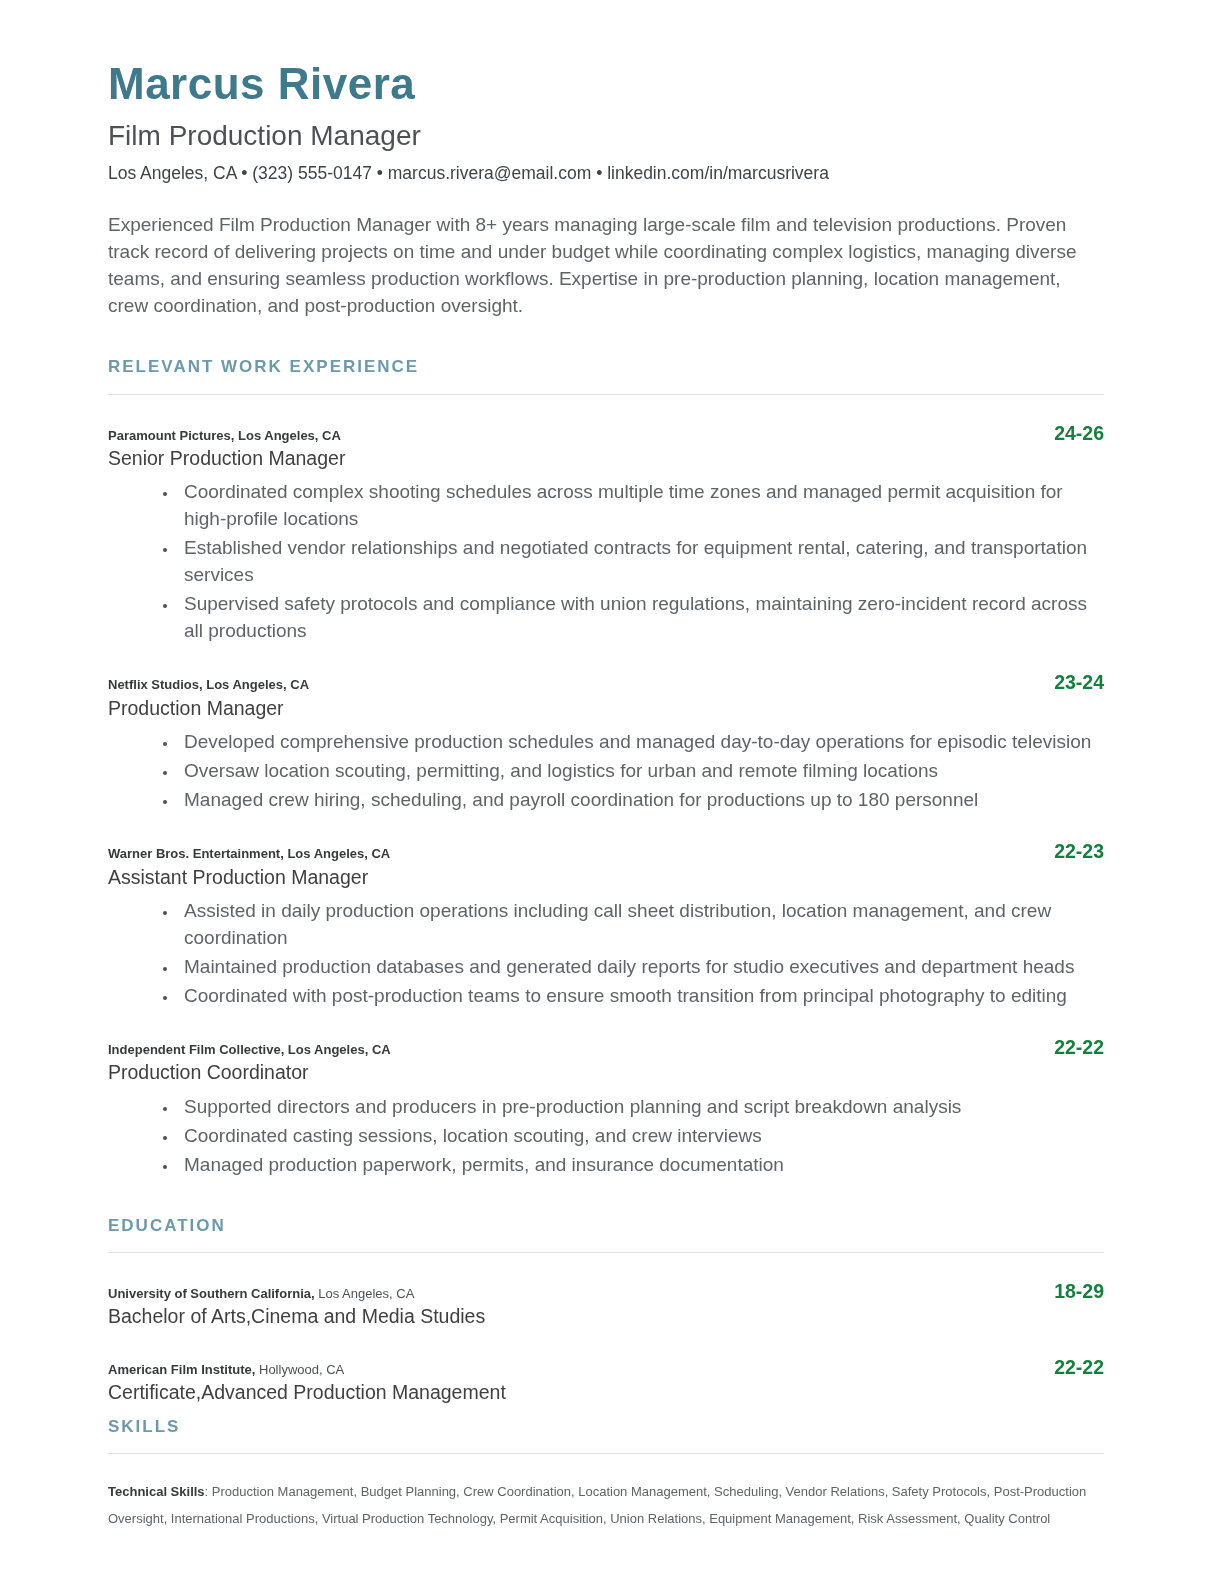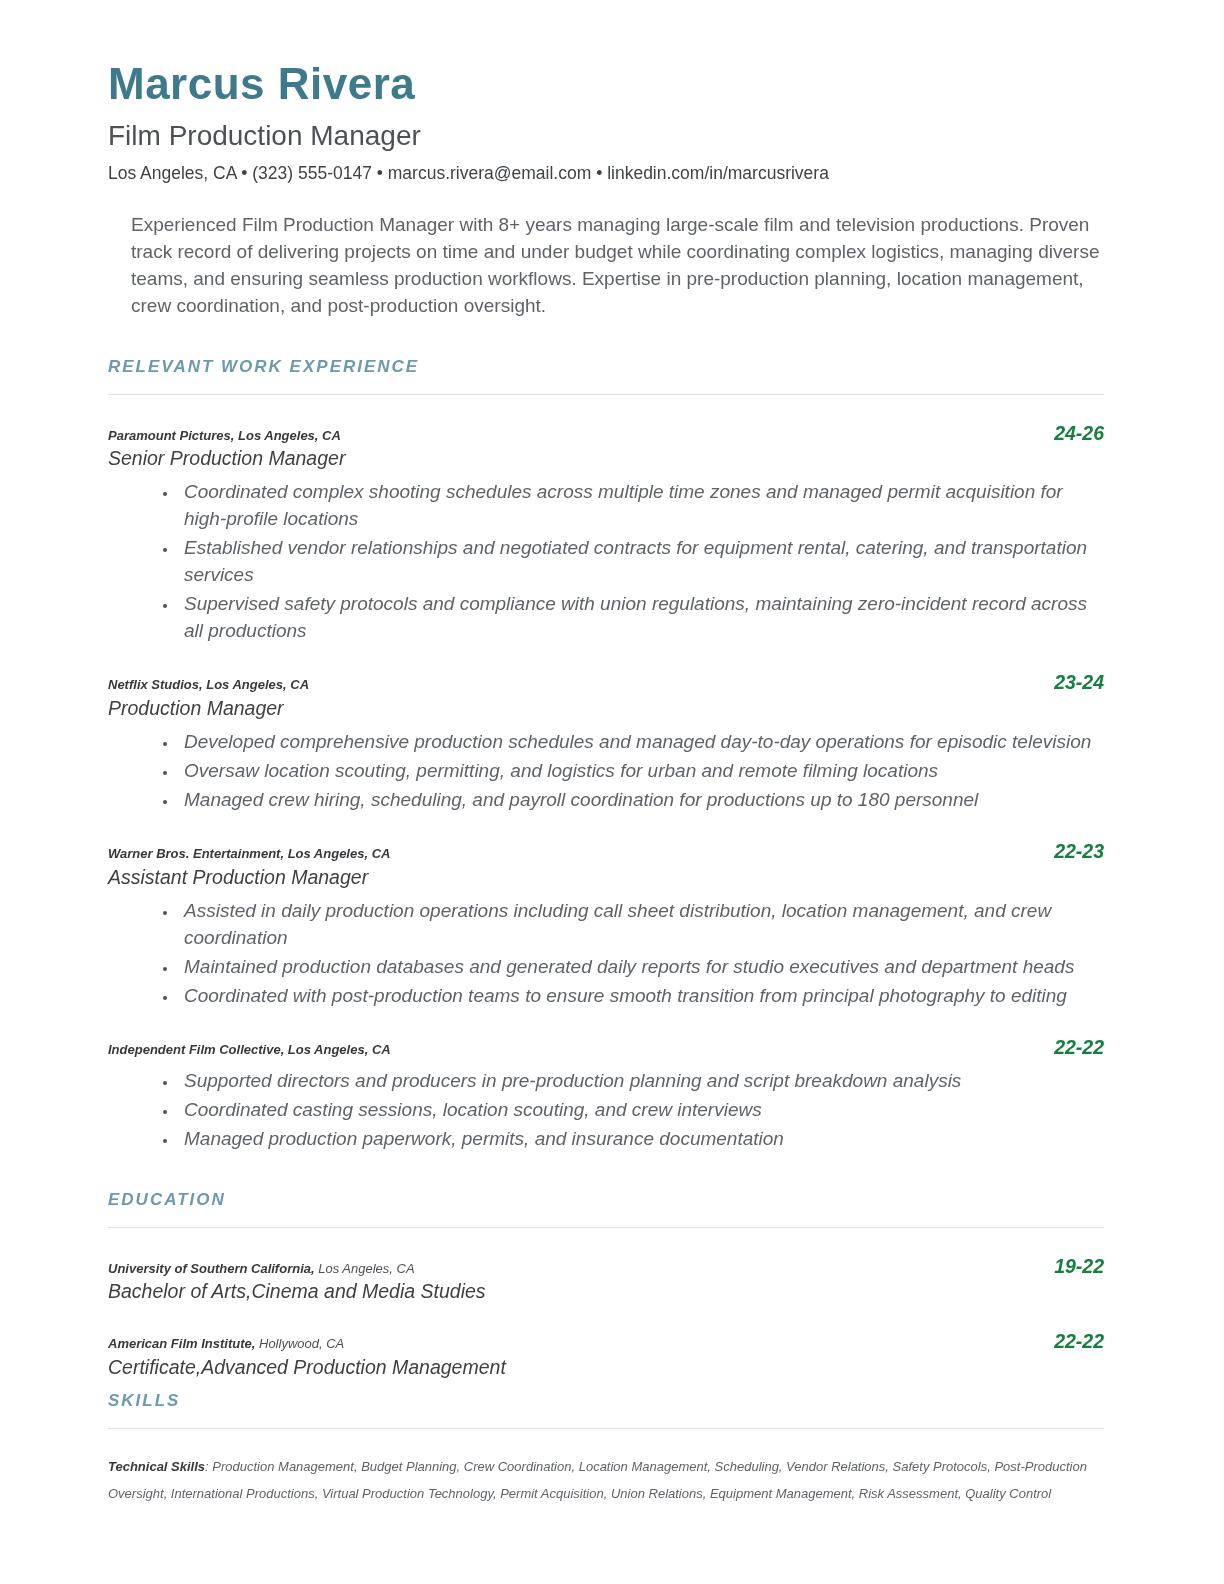--- a/index.html
+++ b/index.html
@@ -38,25 +38,24 @@
     line-height: 1.3;
   }
 
   
   .summary {
     margin-top: 27px;
     font-size: 19px;
     line-height: 27px;
     color: #5f6368;
     max-width: 1000px;
-    margin-left: 23px;
-  }
-
-  
-  .section { margin-top: 38px; font-style: italic; }
+  }
+
+  
+  .section { margin-top: 38px; }
   .section.tight { margin-top: 12px; }
   .section-heading {
     font-size: 17px;
     font-weight: 700;
     letter-spacing: 2px;
     color: #6b9aab;
     line-height: 1.2;
   }
   .divider {
     border: none;
@@ -177,37 +176,38 @@
             <li>Maintained production databases and generated daily reports for studio executives and department heads</li>
             <li>Coordinated with post-production teams to ensure smooth transition from principal photography to editing</li>
           </ul>
   </div>
 
   <div class="entry">
     <div class="entry-head">
       <div class="entry-company">Independent Film Collective, Los Angeles, CA</div>
       <div class="entry-dates">22-22</div>
     </div>
+    <div class="entry-role">Production Coordinator</div>
     <ul class="entry-bullets">
             <li>Supported directors and producers in pre-production planning and script breakdown analysis</li>
             <li>Coordinated casting sessions, location scouting, and crew interviews</li>
             <li>Managed production paperwork, permits, and insurance documentation</li>
           </ul>
   </div>
 </div>
   </section>
 
   <section class="section">
     <h2 class="section-heading">EDUCATION</h2>
     <hr class="divider">
     <div id="education-entries">
   <div class="entry">
     <div class="entry-head">
       <div class="entry-company"><span class="inst-bold">University of Southern California,</span><span class="loc-regular"> Los Angeles, CA</span></div>
-      <div class="entry-dates">19-22</div>
+      <div class="entry-dates">18-29</div>
     </div>
     <div class="entry-role">Bachelor of Arts,Cinema and Media Studies</div>
   </div>
 
   <div class="entry">
     <div class="entry-head">
       <div class="entry-company"><span class="inst-bold">American Film Institute,</span><span class="loc-regular"> Hollywood, CA</span></div>
       <div class="entry-dates">22-22</div>
     </div>
     <div class="entry-role">Certificate,Advanced Production Management</div>

